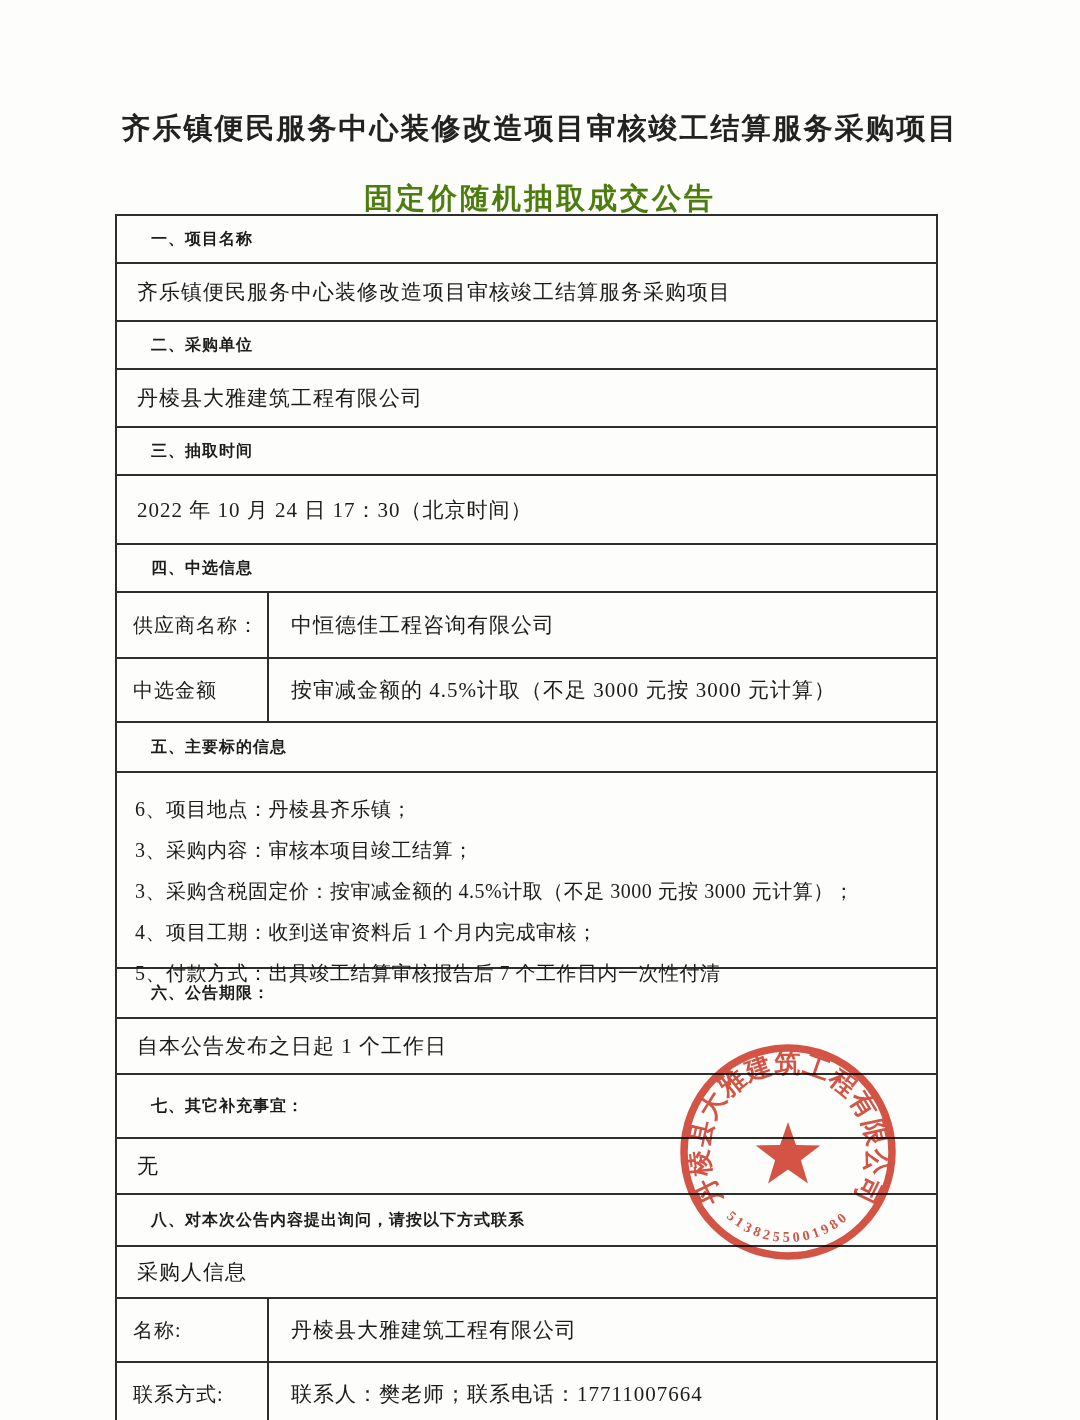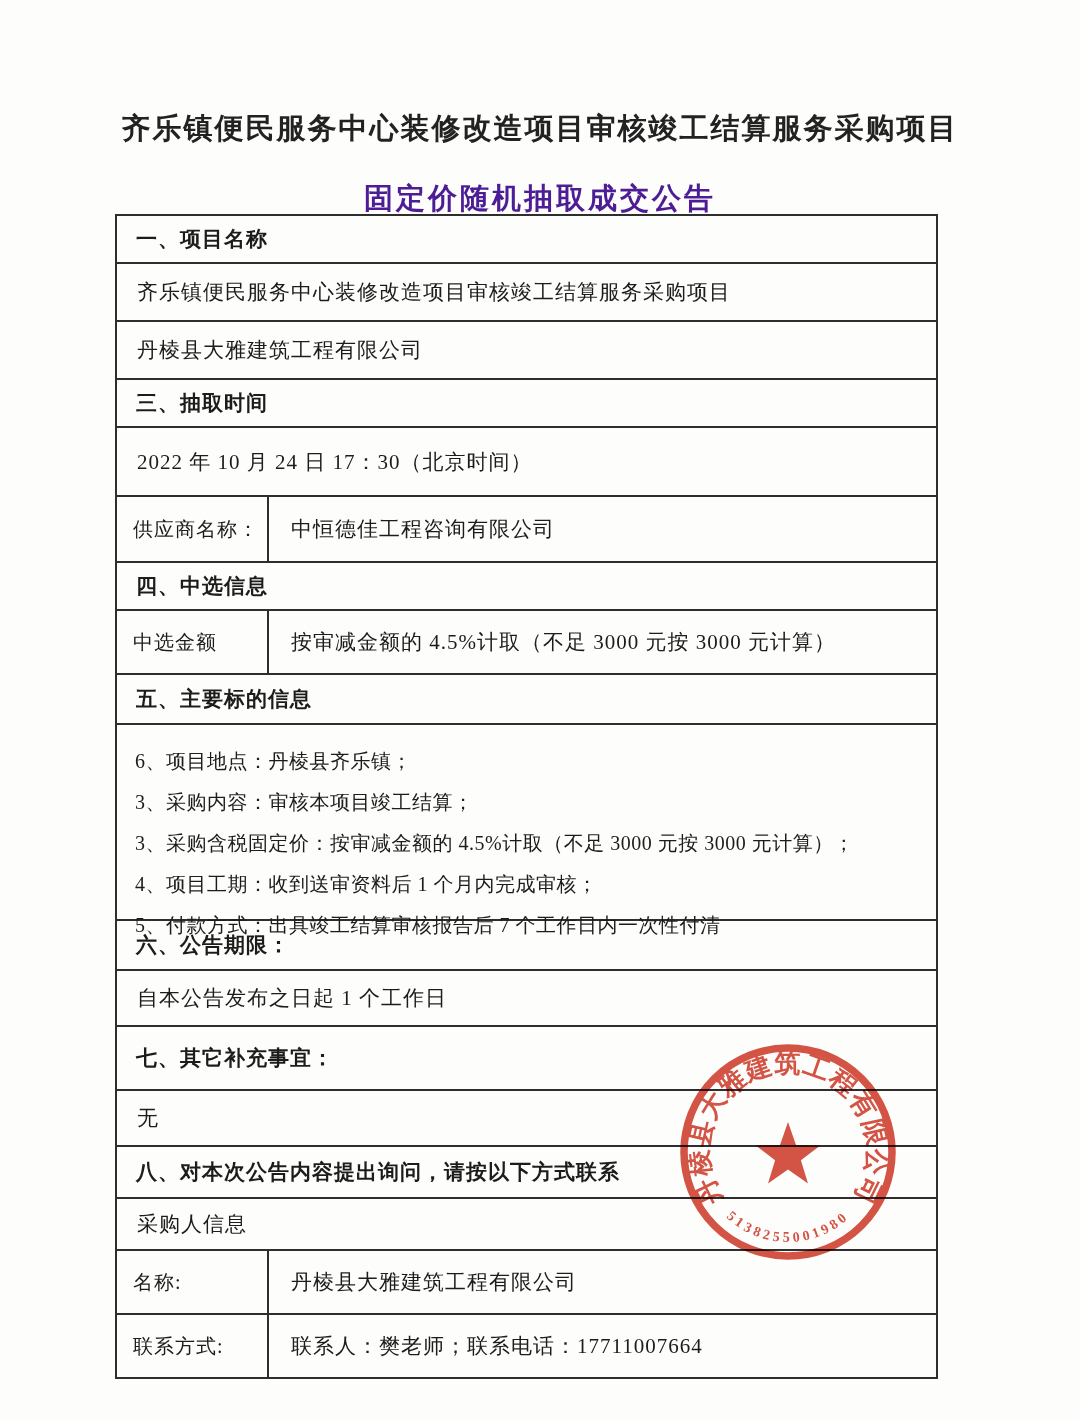--- a/index.html
+++ b/index.html
@@ -14,38 +14,38 @@
   .page{position:absolute;inset:0;margin-top:7px;}
   .titles{position:absolute;top:0;left:0;width:100%;text-align:center;}
   .title-line1{
     margin-top:102px;
     font-size:29px;font-weight:bold;letter-spacing:2px;
     color:#222;
   }
   .title-line2{
     margin-top:30px;
     font-size:29px;font-weight:bold;letter-spacing:3px;
-    color:#4c1d95;
+    color:#4d7c0f;
   }
   .doc-table{
     position:absolute;left:115px;top:207px;width:823px;
     border:2px solid #2e2e2e;
     box-sizing:border-box;
     background:transparent;
   }
   .row{
     border-bottom:2px solid #2e2e2e;
     box-sizing:border-box;
     display:flex;align-items:center;
   }
   .row:last-child{border-bottom:none;}
   .row.header{
     font-family:"Liberation Sans","DejaVu Sans",sans-serif;
-    font-weight:bold;font-size:21px;
-    padding-left:19px;letter-spacing:1px;
+    font-weight:bold;font-size:16px;
+    padding-left:34px;letter-spacing:1px;
   }
   .row.value{
     font-size:21px;padding-left:20px;letter-spacing:1px;
   }
   .row.pair{padding:0;}
   .pair .label-cell{
     width:152px;min-width:152px;
     border-right:2px solid #2e2e2e;
     align-self:stretch;
     display:flex;align-items:center;
@@ -89,37 +89,40 @@
 
   <div class="doc-table">
 
     <div class="row header" style="height:48px">
       <span>一、项目名称</span>
     </div>
     <div class="row value" style="height:58px">
       <span>齐乐镇便民服务中心装修改造项目审核竣工结算服务采购项目</span>
     </div>
 
+    <div class="row header" style="height:48px">
+      <span>二、采购单位</span>
+    </div>
     <div class="row value" style="height:58px">
       <span>丹棱县大雅建筑工程有限公司</span>
     </div>
 
     <div class="row header" style="height:48px">
       <span>三、抽取时间</span>
     </div>
     <div class="row value" style="height:69px">
       <span>2022 年 10 月 24 日 17：30（北京时间）</span>
     </div>
 
+    <div class="row header" style="height:48px">
+      <span>四、中选信息</span>
+    </div>
     <div class="row pair" style="height:66px">
       <div class="label-cell">供应商名称：</div>
       <div class="value-cell">中恒德佳工程咨询有限公司</div>
-    </div>
-    <div class="row header" style="height:48px">
-      <span>四、中选信息</span>
     </div>
     <div class="row pair" style="height:64px">
       <div class="label-cell">中选金额</div>
       <div class="value-cell">按审减金额的 4.5%计取（不足 3000 元按 3000 元计算）</div>
     </div>
 
     <div class="row header" style="height:50px">
       <span>五、主要标的信息</span>
     </div>
     <div class="row list" style="height:196px">

